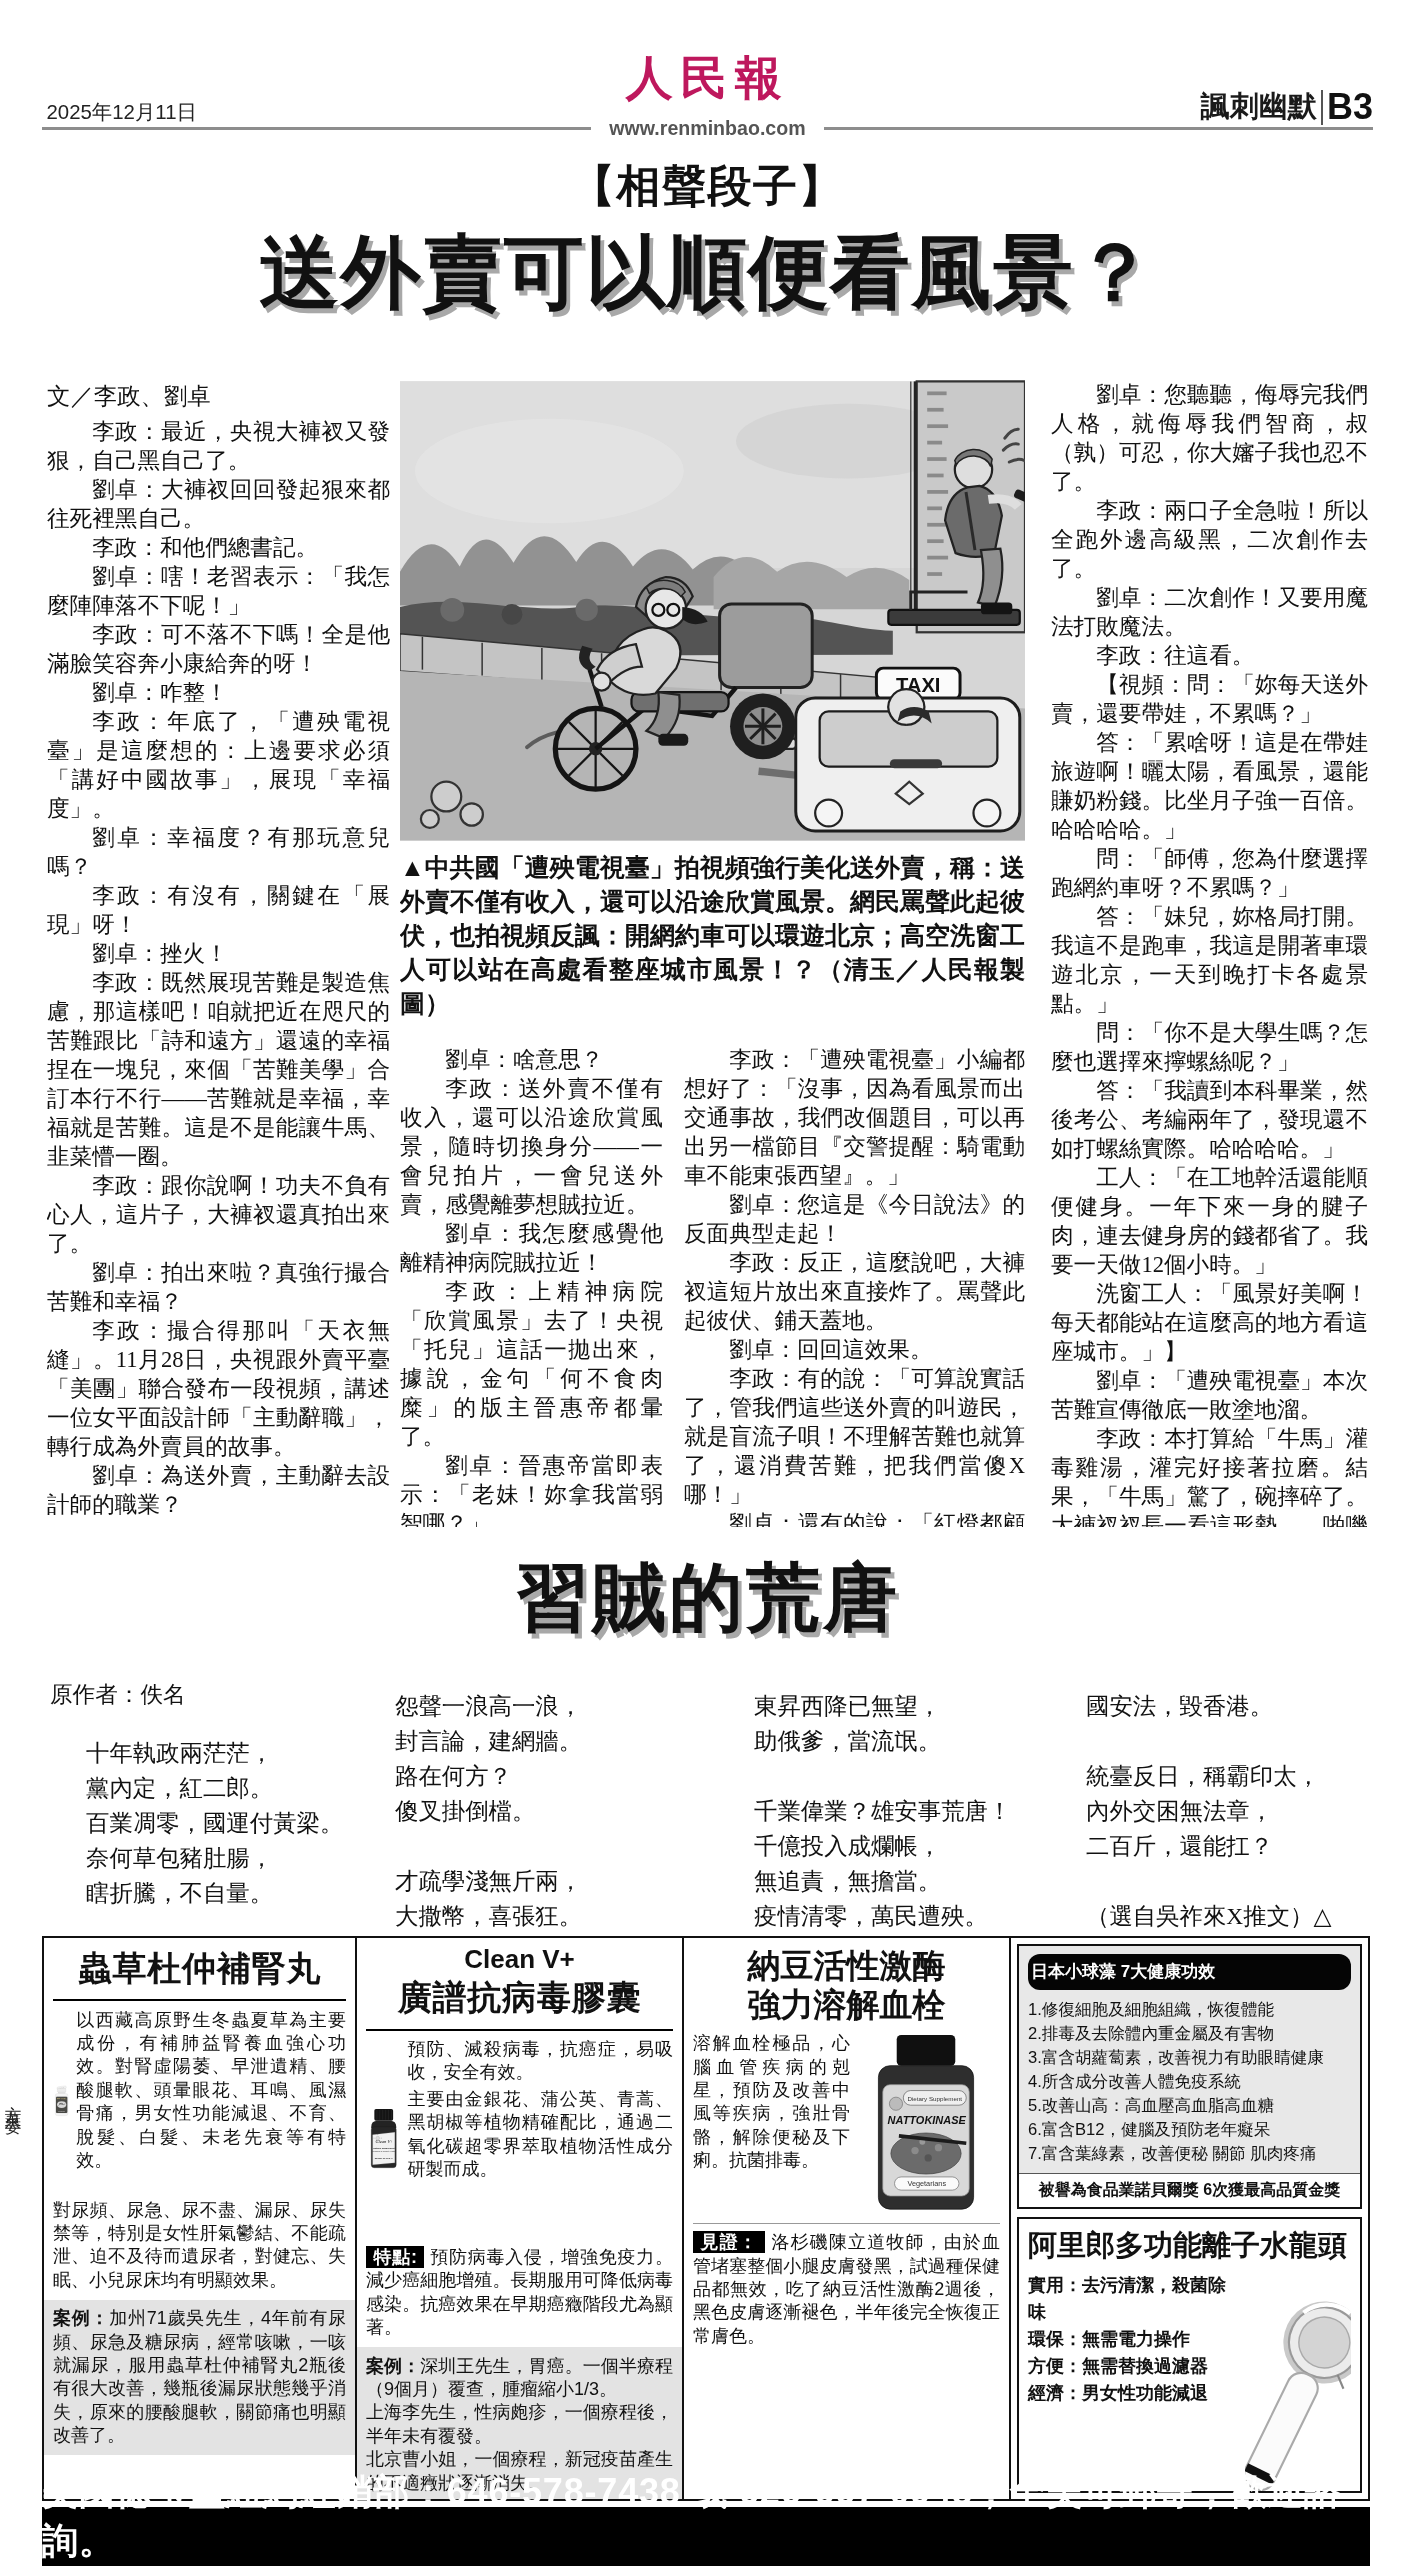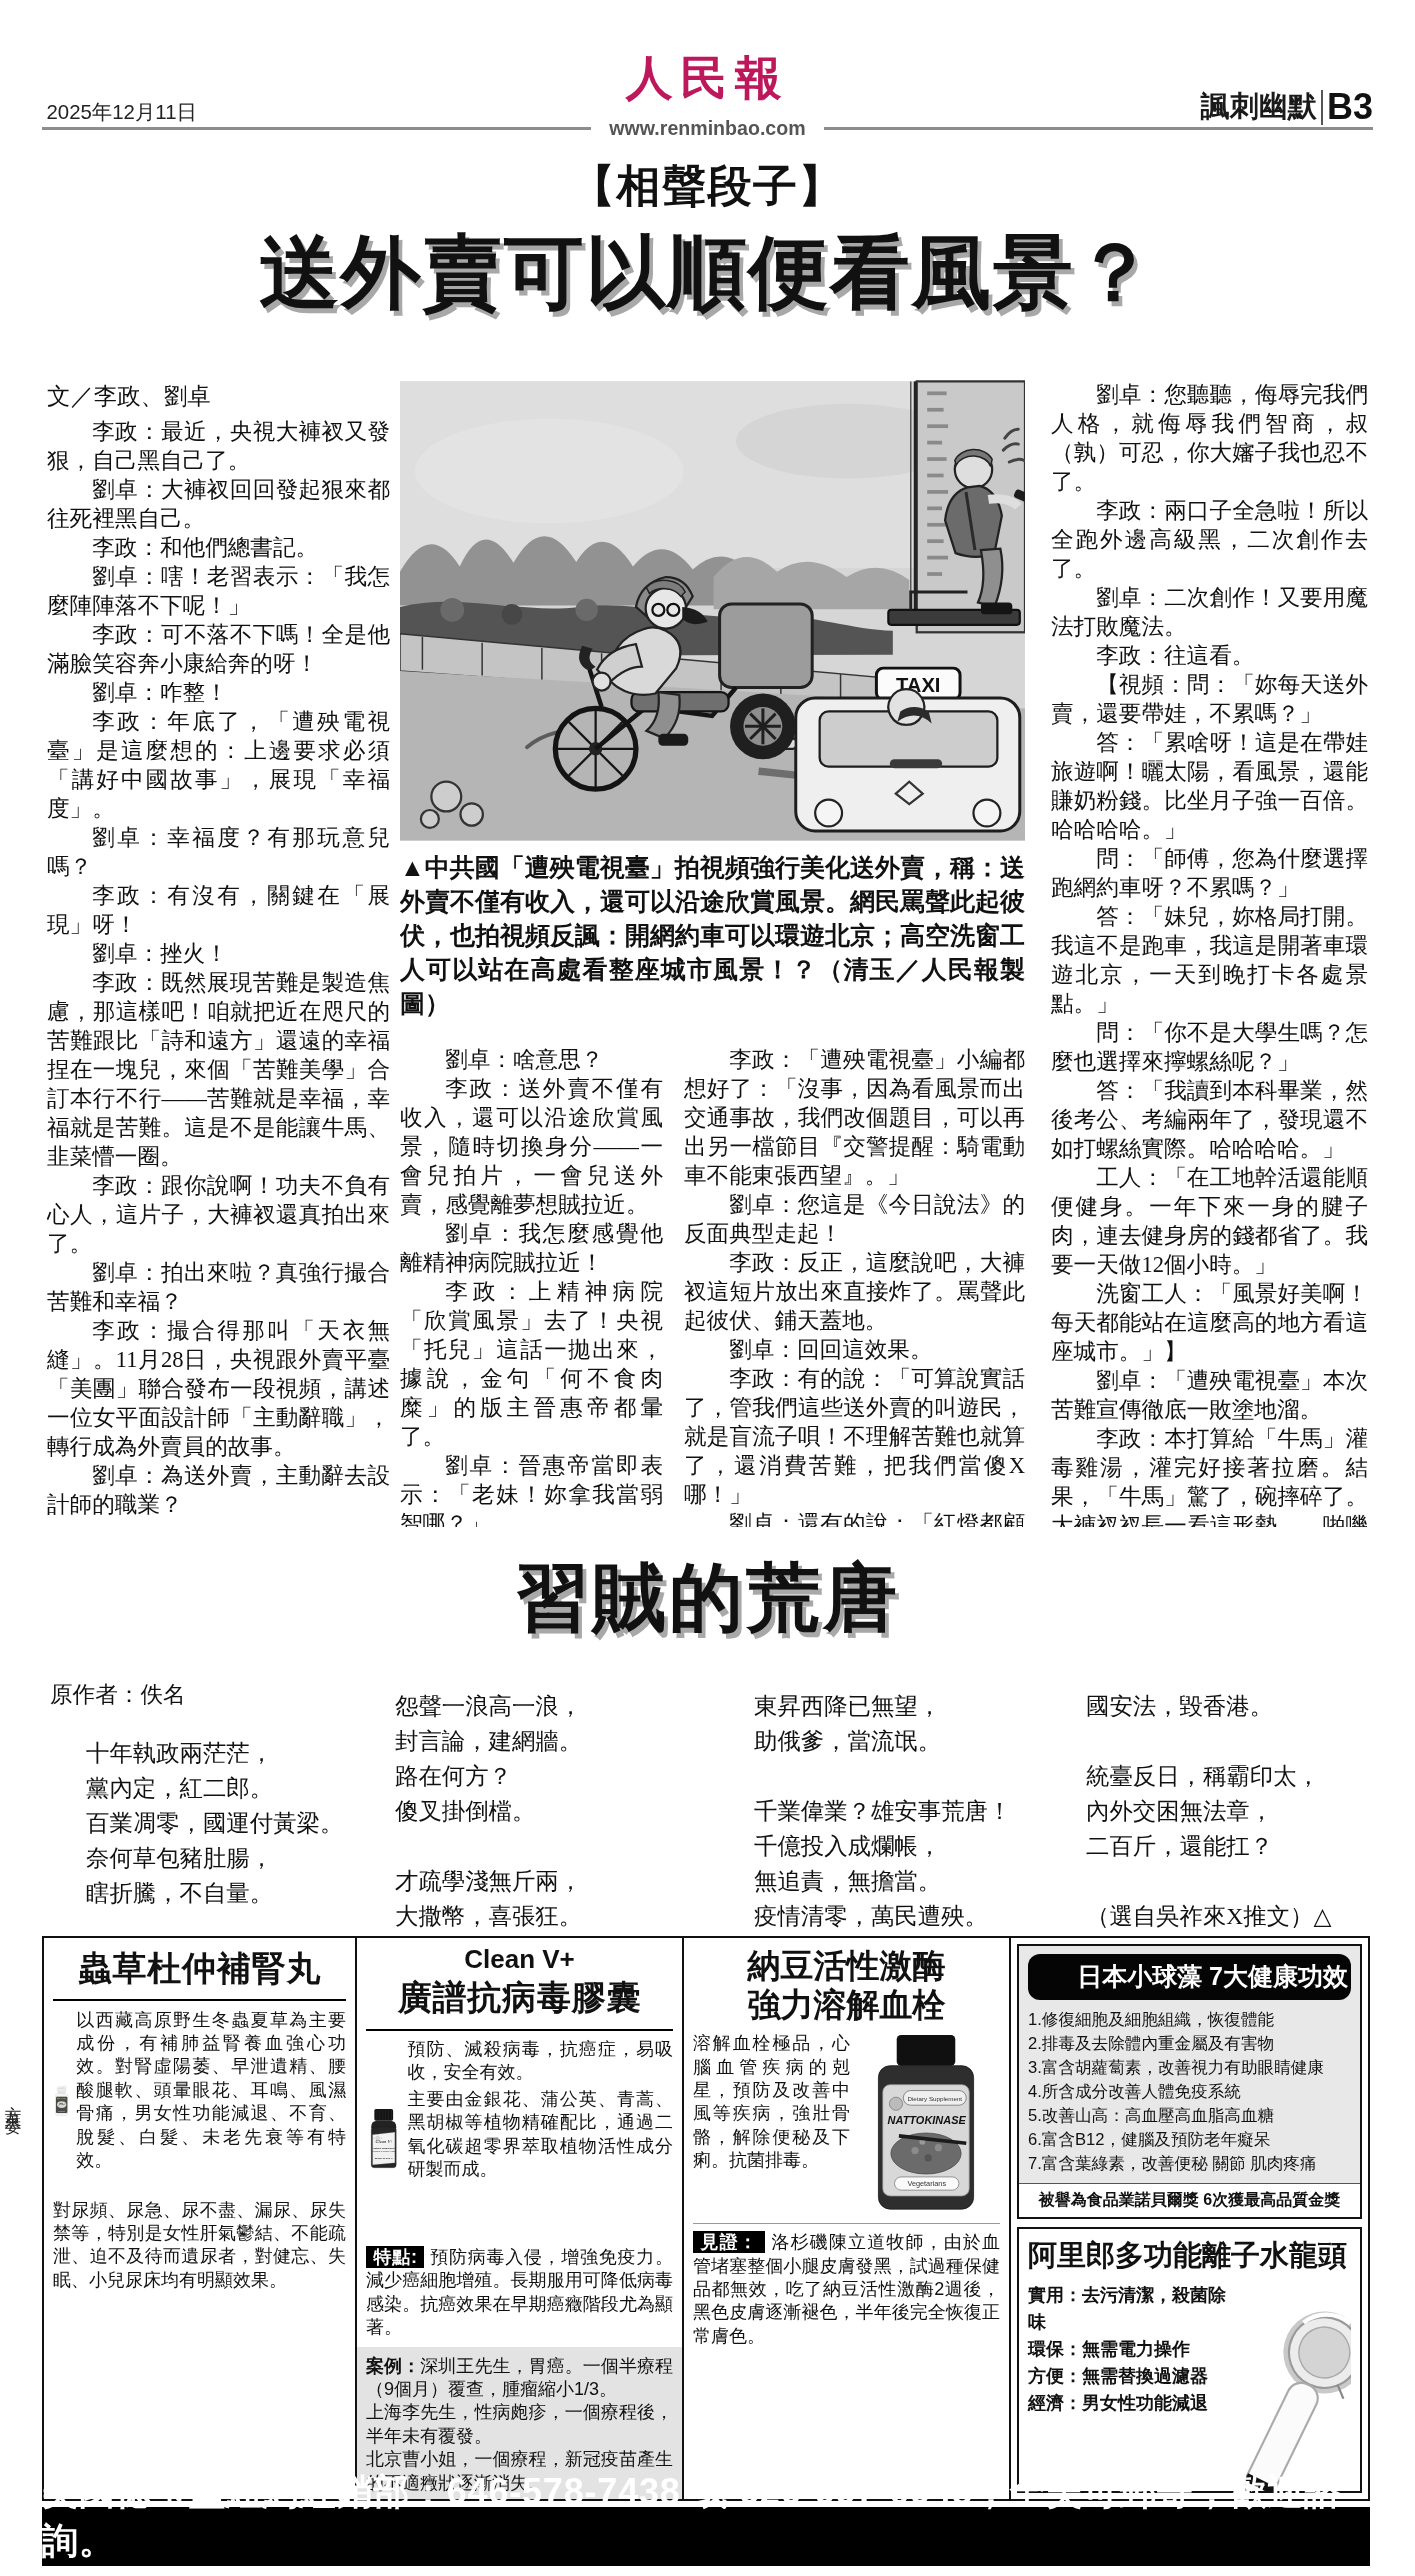--- a/index.html
+++ b/index.html
@@ -60,22 +60,22 @@
   .ad2-en{font-size:26px;font-weight:bold;text-align:center;margin:0;}
   .ad-body{font-size:18px;line-height:23.4px;text-align:justify;}
   .flexrow{display:flex;gap:6px;margin-top:3px;align-items:flex-start;}
   .case-box{background:#e3e3e3;margin:7.5px -9px -6px;padding:7.5px 9px;font-size:18px;line-height:23.4px;text-align:justify;}
   .case-label{font-weight:bold;}
   .inv{background:#000;color:#fff;font-weight:bold;padding:0.8px 7.5px;}
   .pre{white-space:pre-line;}
   .divider{border-top:1.5px solid #999;margin:7.5px 0;}
   .ad3-h{font-size:33px;font-weight:bold;text-align:center;line-height:1.2;margin:1.5px 0 7.5px;}
   .chl-box{background:#e8e8e8;border:2.3px solid #111;padding:7.5px 9px 0;}
-  .chl-title{background:#050505;color:#fff;border-radius:12px;text-align:right;font-weight:bold;
-             font-size:25px;padding:6.8px 3px;margin:0 0 7.5px;}
+  .chl-title{background:#050505;color:#fff;border-radius:12px;text-align:left;font-weight:bold;
+             font-size:17px;padding:6.8px 3px;margin:0 0 7.5px;}
   .chl-items p{margin:0;font-size:16.6px;line-height:24px;white-space:nowrap;}
   .chl-award{background:#fff;margin:7.5px -9px 0;padding:6px 6px;font-size:16px;font-weight:bold;
              text-align:center;border-top:1.5px solid #555;}
   .faucet-box{border:2.3px solid #111;flex:1;padding:4.5px 9px;overflow:hidden;}
   .ad5-title{font-size:29px;font-weight:bold;margin:3px 0 6px;}
   .ad5-lines p{margin:0;font-size:18px;line-height:27px;font-weight:bold;}
   .faucet-art{float:right;width:106px;height:249px;margin:0 0 3px 4.5px;}
   
   .footer-bar{position:absolute;top:2507px;left:42px;width:1328px;height:59px;background:#000;color:#fff;
               display:flex;align-items:flex-end;justify-content:center;
@@ -357,20 +357,23 @@
           <rect x="26" y="98" width="98" height="140" rx="8" fill="#4a4a46" stroke="#333"></rect>
           <text x="75" y="118" text-anchor="middle" font-size="11" fill="#e8d48a" letter-spacing="1">蟲草杜仲補腎丸</text>
           <ellipse cx="75" cy="166" rx="40" ry="29" fill="#d9d9d9" stroke="#888"></ellipse>
           <path d="M48,172 q14,-16 30,-8 q14,6 28,-4" fill="none" stroke="#3b3b3b" stroke-width="4"></path>
           <path d="M54,158 q18,-6 34,2" fill="none" stroke="#2c2c2c" stroke-width="5"></path>
           <text x="75" y="228" text-anchor="middle" font-size="9" fill="#ddd">200 Capsules</text>
         </svg>
         <p class="ad-body" style="margin:0;">以西藏高原野生冬蟲夏草為主要成份，有補肺益腎養血強心功效。對腎虛陽萎、早泄遺精、腰酸腿軟、頭暈眼花、耳鳴、風濕骨痛，男女性功能減退、不育、脫髮、白髮、未老先衰等有特效。</p>
       </div>
       <p class="ad-body" style="margin:6px 0 0;">對尿頻、尿急、尿不盡、漏尿、尿失禁等，特別是女性肝氣鬱結、不能疏泄、迫不及待而遺尿者，對健忘、失眠、小兒尿床均有明顯效果。</p>
+      <div class="case-box">
+        <b class="case-label">案例：</b><span>加州71歲吳先生，4年前有尿頻、尿急及糖尿病，經常咳嗽，一咳就漏尿，服用蟲草杜仲補腎丸2瓶後有很大改善，幾瓶後漏尿狀態幾乎消失，原來的腰酸腿軟，關節痛也明顯改善了。</span>
+      </div>
     </div>
 
     <div class="panel panel-2">
       <p class="ad2-en">Clean V+</p>
       <div class="ad-h1 rule-under" style="margin-top:0;">廣譜抗病毒膠囊</div>
       <div class="flexrow">
         <svg width="113" height="202" viewBox="0 0 170 300">
           <rect x="40" y="6" width="90" height="56" rx="8" fill="#141414"></rect>
           <g stroke="#333" stroke-width="2">
               <line x1="52" y1="10" x2="52" y2="58"></line>

